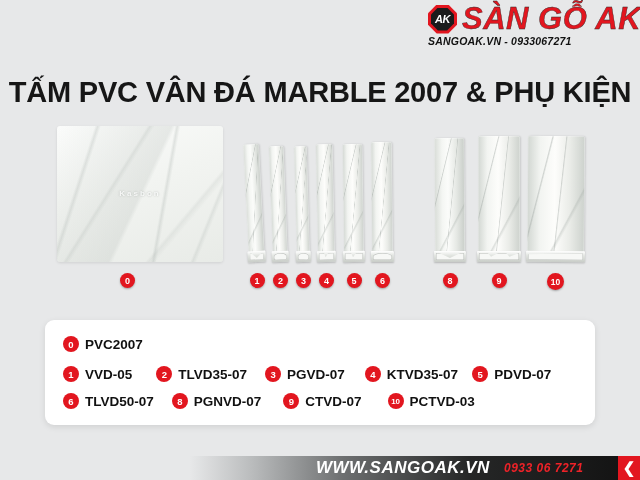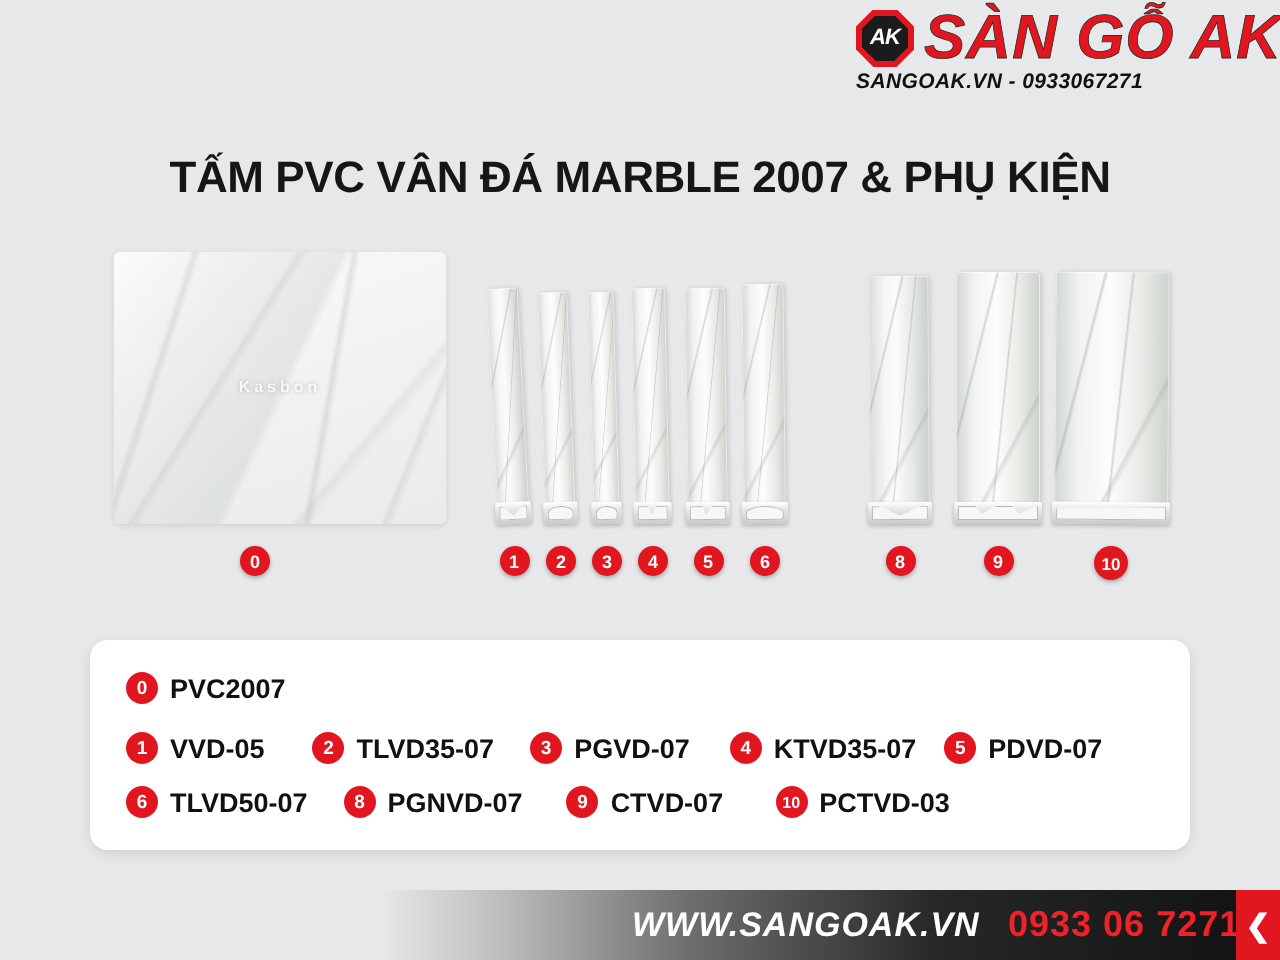--- a/index.html
+++ b/index.html
@@ -35,21 +35,21 @@
     -webkit-text-stroke:.4px #2a2a2a;
   }
   .logo-sub{
     color:#111;font-size:10.5px;font-weight:bold;font-style:italic;
     letter-spacing:.2px;white-space:nowrap;margin-top:1px;
   }
 
   
   .title{
     position:absolute;left:0;right:0;top:76px;text-align:center;
-    font-size:22px;font-weight:bold;color:#161616;letter-spacing:-.2px;
+    font-size:29px;font-weight:bold;color:#161616;letter-spacing:-.2px;
     white-space:nowrap;
   }
 
   
   .panel{
     position:absolute;left:57px;top:126px;width:166px;height:136px;
     border-radius:3px;
     background:
       linear-gradient(115deg, rgba(255,255,255,0) 0%, rgba(190,196,192,.30) 50%, rgba(255,255,255,0) 52%),
       linear-gradient(108deg, rgba(255,255,255,0) 18%, rgba(168,176,172,.28) 19.4%, rgba(255,255,255,0) 21%),
@@ -99,31 +99,31 @@
   .lgd .dot{
     width:16px;height:16px;border-radius:50%;background:#e2161f;color:#fff;
     font-size:9.5px;font-weight:bold;display:flex;align-items:center;
     justify-content:center;flex:none;
   }
   .lgd .dot.d10{font-size:8px;}
   .lgd .lbl{font-size:13.5px;font-weight:bold;color:#111;white-space:nowrap;}
 
   
   .footer{
-    position:absolute;left:190px;right:0;bottom:0;height:35px;
+    position:absolute;left:190px;right:0;bottom:0;height:24px;
     background:linear-gradient(90deg,#e7e8e9 0%,#b9bbbc 14%,#6d6f70 34%,#262727 62%,#111 100%);
     display:flex;align-items:center;
   }
   .f-site{
     position:absolute;left:126px;color:#fff;font-size:17px;font-weight:bold;
     font-style:italic;letter-spacing:.5px;white-space:nowrap;
   }
   .f-phone{
-    position:absolute;left:314px;color:#ee2228;font-size:18px;font-weight:bold;
-    letter-spacing:.5px;white-space:nowrap;
+    position:absolute;left:314px;color:#ee2228;font-size:12px;font-weight:bold;
+    font-style:italic;letter-spacing:.5px;white-space:nowrap;
   }
   .f-cap{
     position:absolute;right:0;top:0;bottom:0;width:22px;background:#e2161f;
     display:flex;align-items:center;justify-content:center;
     color:#fff;font-size:15px;font-weight:bold;
   }
 </style>
 </head>
 <body>
 

